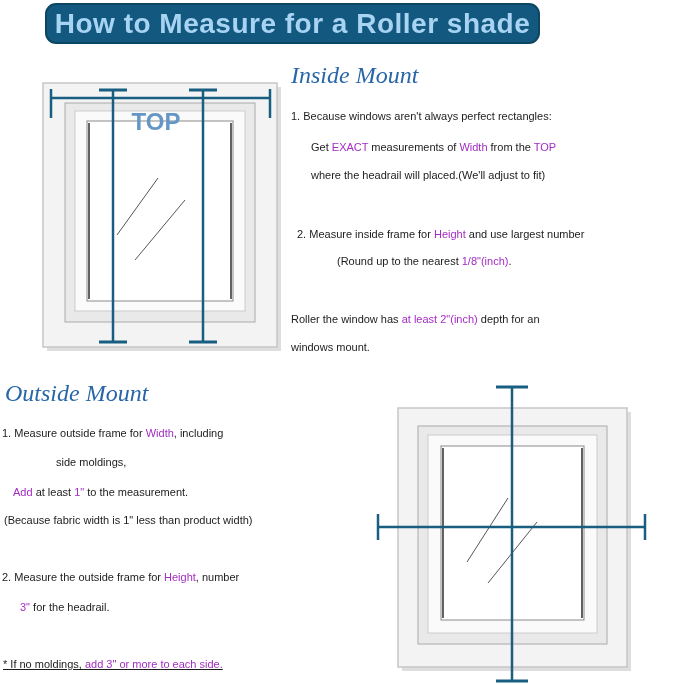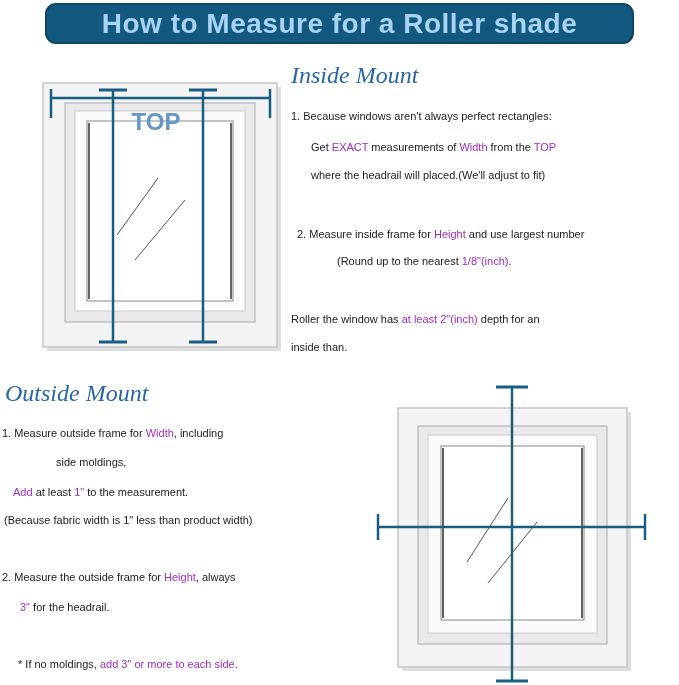--- a/index.html
+++ b/index.html
@@ -14,21 +14,21 @@
   *{margin:0;padding:0;box-sizing:border-box;}
   html,body{width:679px;height:685px;}
   body{
     position:relative;
     width:679px;height:685px;
     background:#ffffff;
     font-family:"Liberation Sans", sans-serif;
     overflow:hidden;
   }
   .banner{
-    position:absolute;left:45px;top:3px;width:589px;height:41px;
+    position:absolute;left:45px;top:3px;width:495px;height:41px;
     background:var(--banner-bg);
     border:2px solid #0d4663;
     border-radius:11px;
     display:flex;align-items:center;justify-content:center;
   }
   .banner .title{
     color:var(--banner-text);
     font-size:28px;font-weight:bold;letter-spacing:0.5px;
     white-space:nowrap;
   }
@@ -91,33 +91,33 @@
 <div class="mount-heading" style="left:291px;top:62px;">Inside Mount</div>
 
 <div class="line" style="left:291px;top:110px;"><span>1. Because windows aren't always perfect rectangles:</span></div>
 <div class="line" style="left:311px;top:141px;"><span>Get </span><span class="p">EXACT</span><span> measurements of </span><span class="p">Width</span><span> from the </span><span class="p">TOP</span></div>
 <div class="line" style="left:311px;top:169px;"><span>where the headrail will placed.(We'll adjust to fit)</span></div>
 
 <div class="line" style="left:291px;top:228px;margin-left:6px;"><span>2. Measure inside frame for </span><span class="p">Height</span><span> and use largest number</span></div>
 <div class="line" style="left:305px;top:255px;margin-left:32px;"><span>(Round up to the nearest </span><span class="p">1/8"(inch)</span><span>.</span></div>
 
 <div class="line" style="left:291px;top:313px;"><span>Roller the window has </span><span class="p">at least 2"(inch)</span><span> depth for an</span></div>
-<div class="line" style="left:291px;top:341px;"><span>inside than.</span></div>
+<div class="line" style="left:291px;top:341px;"><span>windows mount.</span></div>
 
 <div class="mount-heading" style="left:5px;top:380px;">Outside Mount</div>
 
 <div class="line" style="left:2px;top:427px;"><span>1. Measure outside frame for </span><span class="p">Width</span><span>, including</span></div>
 <div class="line" style="left:20px;top:456px;margin-left:36px;"><span>side moldings,</span></div>
 <div class="line" style="left:13px;top:486px;"><span class="p">Add</span><span> at least </span><span class="p">1"</span><span> to the measurement.</span></div>
 <div class="line" style="left:4px;top:514px;"><span>(Because fabric width is 1" less than product width)</span></div>
 
-<div class="line" style="left:2px;top:571px;"><span>2. Measure the outside frame for </span><span class="p">Height</span><span>, always</span></div>
+<div class="line" style="left:2px;top:571px;"><span>2. Measure the outside frame for </span><span class="p">Height</span><span>, number</span></div>
 <div class="line" style="left:20px;top:601px;"><span class="p">3"</span><span>  for the headrail.</span></div>
 
-<div class="line" style="left:18px;top:658px;"><span>* If no moldings, </span><span class="p">add 3" or more to each side.</span></div>
+<div class="line" style="left:3px;top:658px;text-decoration:underline;"><span>* If no moldings, </span><span class="p">add 3" or more to each side.</span></div>
 
 <svg class="diag" style="left:365px;top:378px;" width="300" height="307" viewBox="0 0 300 307">
 
   <rect x="37" y="34" width="229" height="259" fill="#dedede"></rect>
 
   <rect x="33" y="30" width="229" height="259" fill="#f3f3f3" stroke="#c6c6c6" stroke-width="1.5"></rect>
   <rect x="53" y="48" width="189" height="218" fill="#e9e9e9" stroke="#aaaaaa" stroke-width="1"></rect>
   <rect x="63" y="57" width="169" height="198" fill="#fafafa" stroke="#cccccc" stroke-width="1"></rect>
   <rect x="76" y="68" width="143" height="174" fill="#ffffff" stroke="#8a8a8a" stroke-width="1"></rect>
   <line x1="78" y1="70" x2="78" y2="240" stroke="#3a3a3a" stroke-width="1.6"></line>

